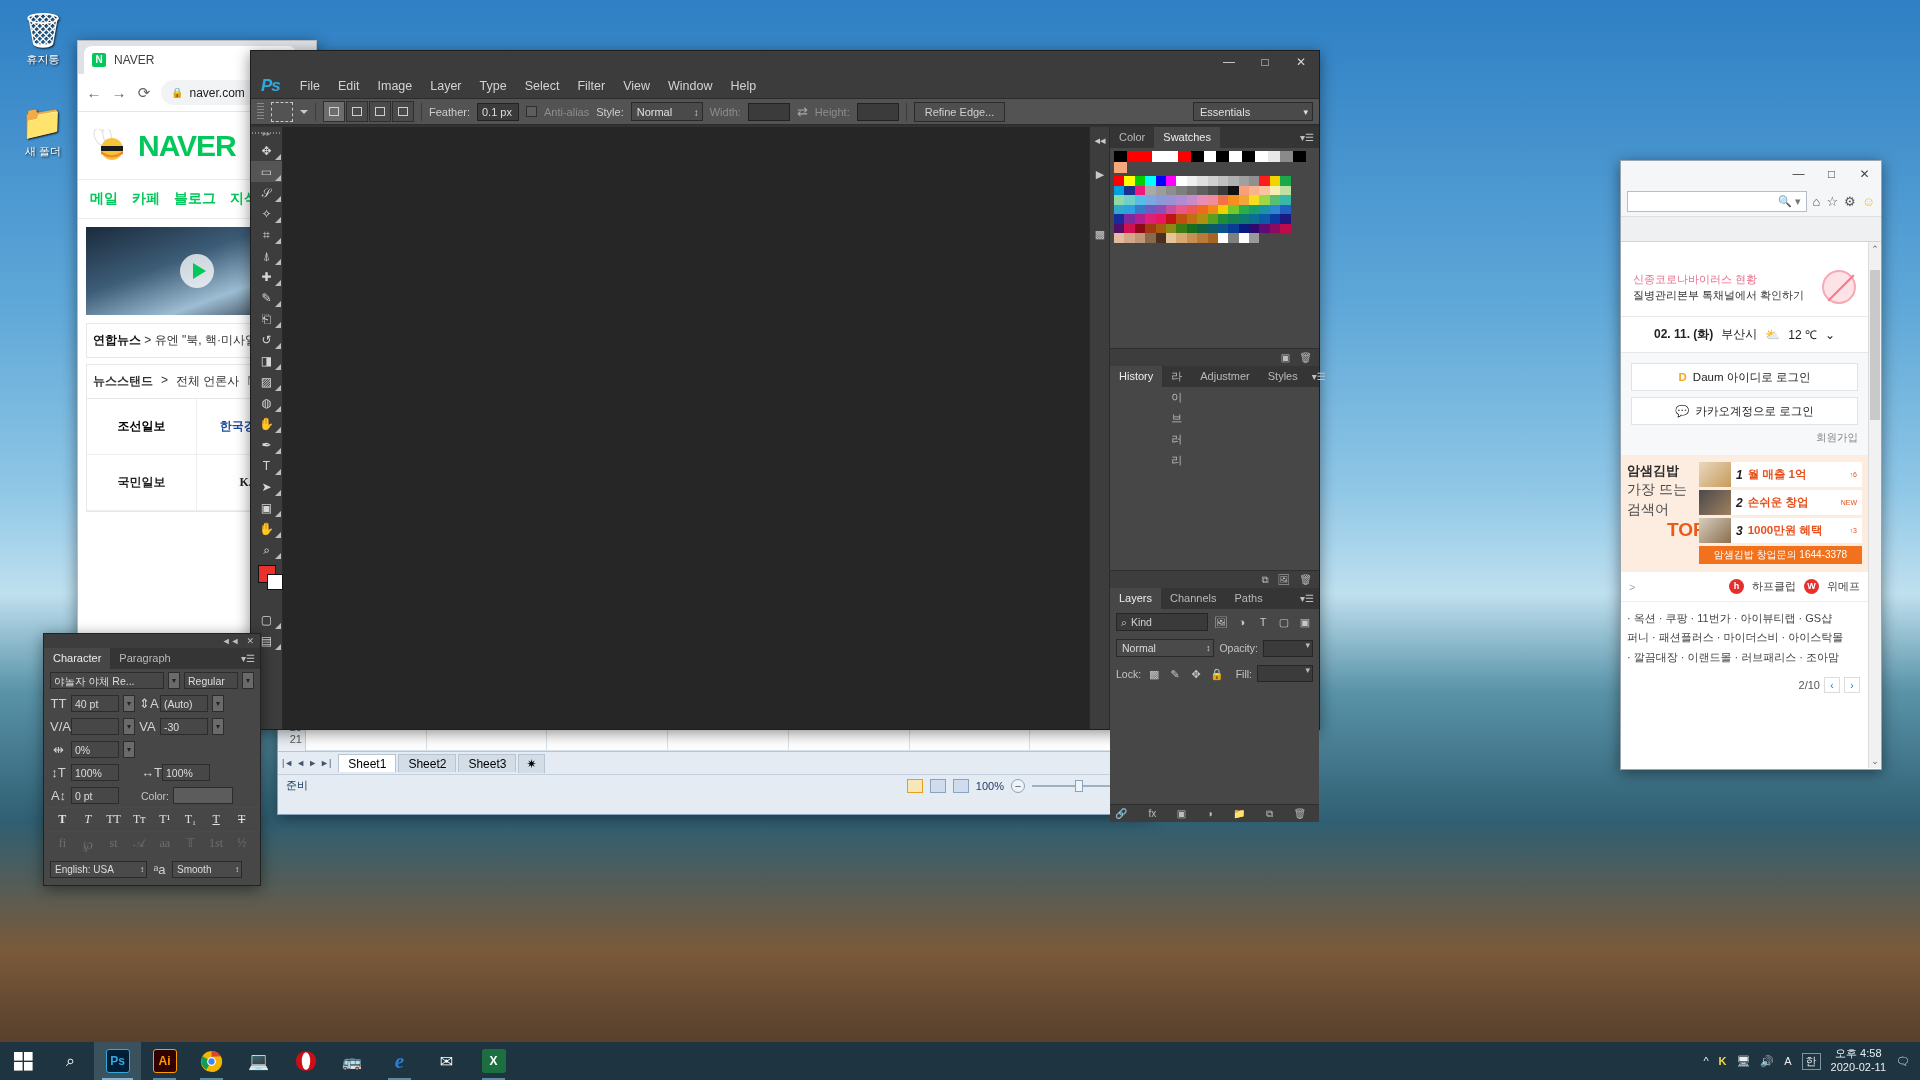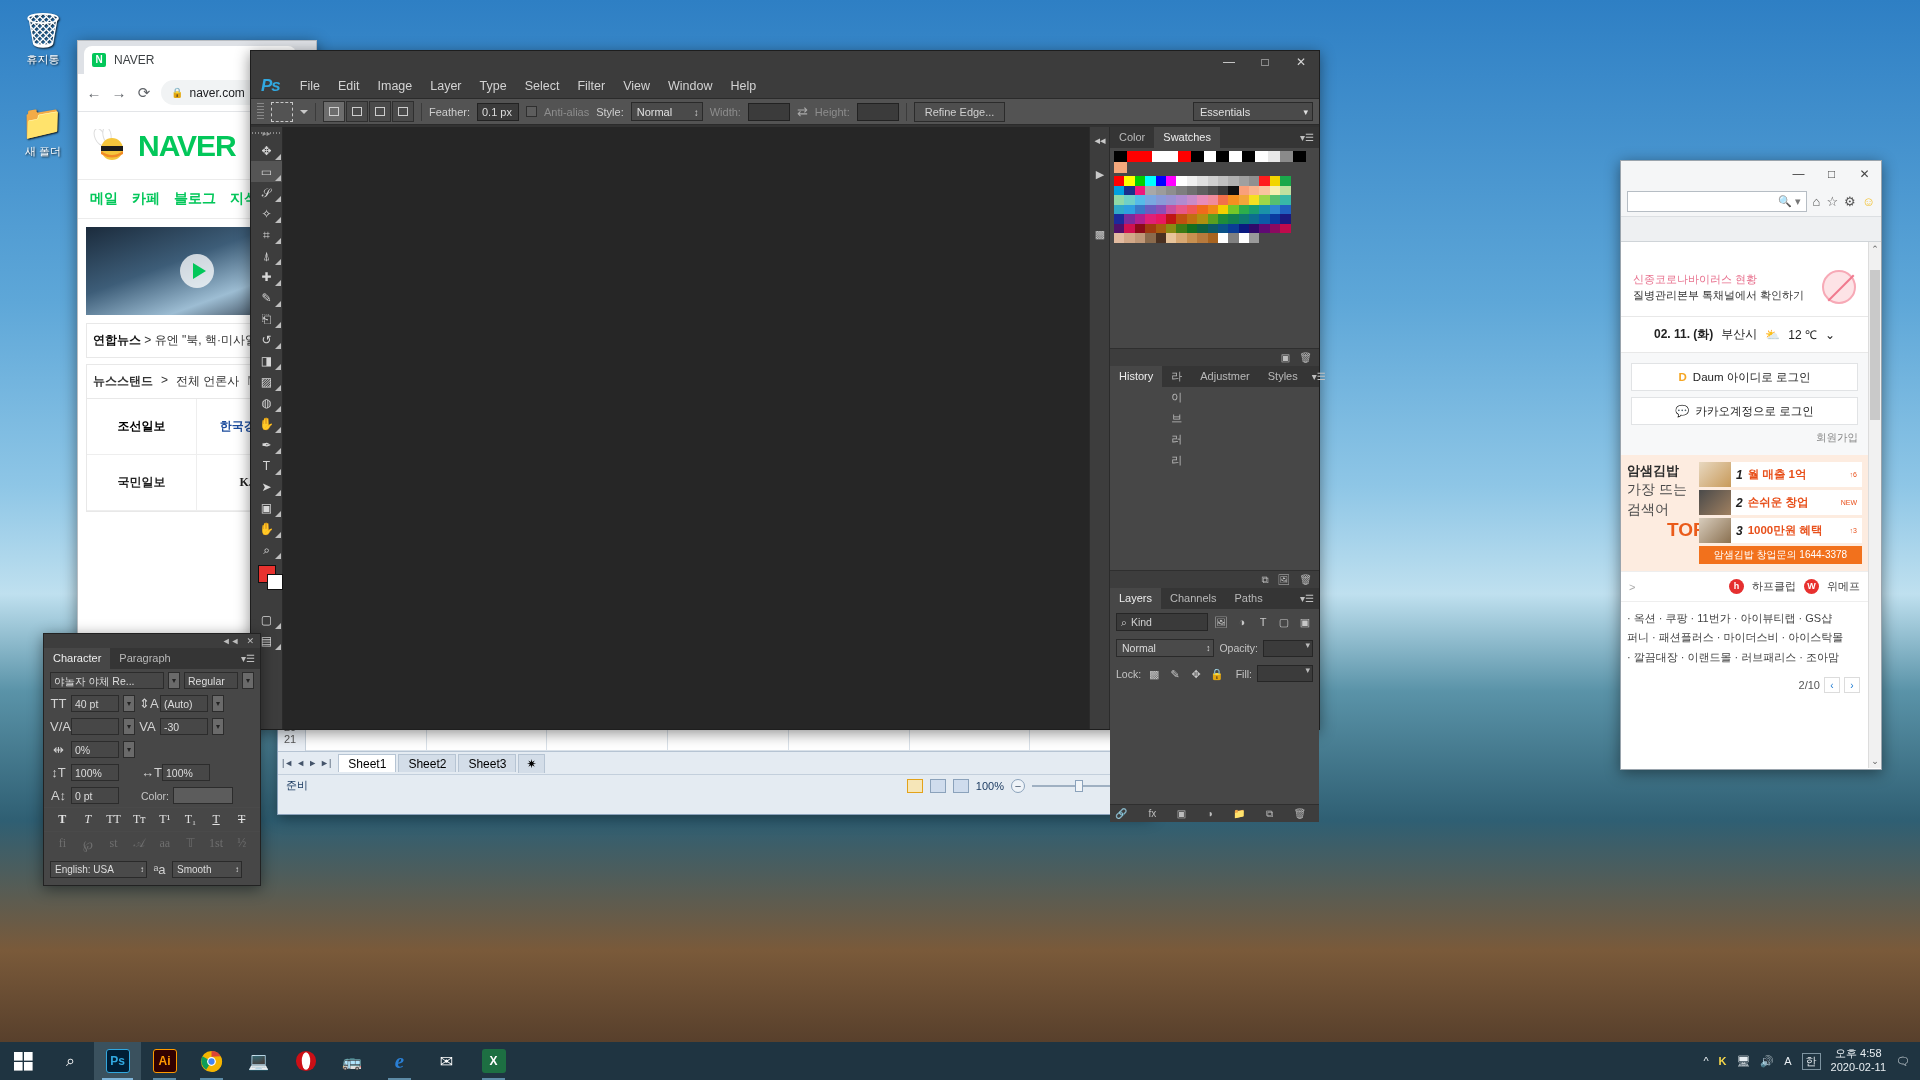--- a/index.html
+++ b/index.html
@@ -47,21 +47,21 @@
   .newsstand-head { margin:6px 8px 0; padding:8px 6px; border:1px solid #e8e8e8; border-bottom:none;
                     font-size:12px; color:#333; display:flex; gap:8px; white-space:nowrap; }
   .press-grid { margin:0 8px; border:1px solid #e8e8e8; display:grid; grid-template-columns:1fr 1fr; }
   .press-cell { height:56px; display:flex; align-items:center; justify-content:center; font-size:12px;
                 font-weight:bold; border-right:1px solid #eee; border-bottom:1px solid #eee; color:#222; }
 
   
   #excel-win { left:277px; top:720px; width:875px; height:95px; background:#e4ebf2; border:1px solid #8ba2bb; }
   .xl-grid-strip { height:30px; background:#fff; display:flex; }
   .xl-rowhdr { width:28px; background:#e9eef4; border-right:1px solid #c6d0da; font-size:11px; color:#555;
-               text-align:center; padding-right:3px; }
+               text-align:right; padding-right:3px; }
   .xl-cells { flex:1; display:grid; grid-template-columns:repeat(7,1fr); }
   .xl-cells div { border-right:1px solid #d9e1e9; border-bottom:1px solid #d9e1e9; }
   .xl-tabrow { height:23px; background:#e4ebf2; display:flex; align-items:center; gap:2px; padding-left:4px;
                border-top:1px solid #b6c4d3; }
   .xl-navarrows { display:flex; gap:3px; font-size:9px; color:#44546a; padding-right:5px; }
   .xl-tab { font-size:12px; padding:2px 9px 1px; background:#d3dde8; border:1px solid #b6c4d3; border-bottom:none;
             color:#000000; }
   .xl-tab.active { background:#fff; font-weight:normal; }
   .xl-status { height:22px; background:#e4ebf2; border-top:1px solid #c3cfdc; display:flex; align-items:center;
                padding:0 8px; font-size:11px; color:#17375e; }

